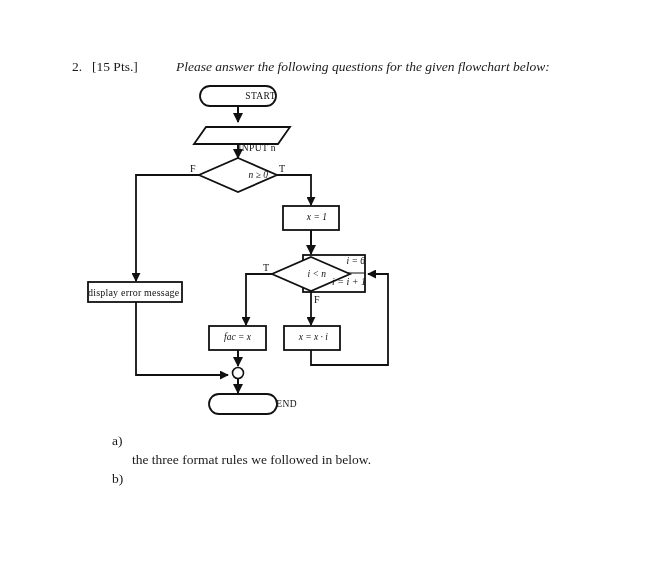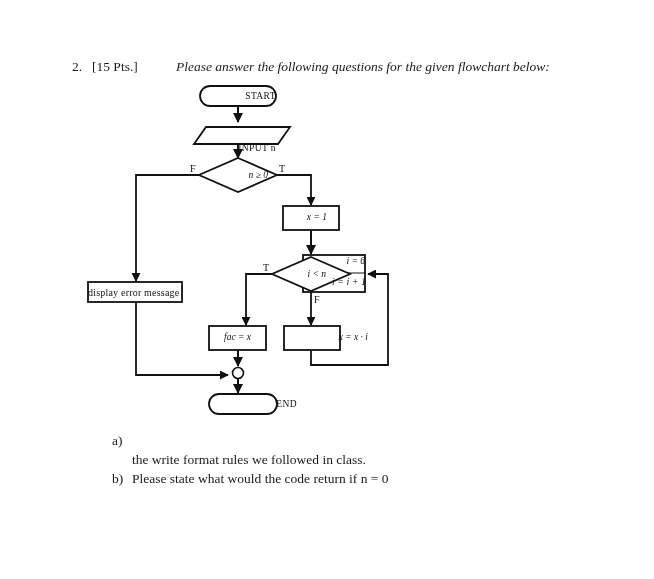--- a/index.html
+++ b/index.html
@@ -189,40 +189,39 @@
     <div class="node-label italic" style="left:325px; top:256px; width:40px;">i = 6</div>
 
     <div class="node-label italic small" style="left:318px; top:276px; width:48px;">i = i + 1</div>
 
     <div class="node-label italic" style="left:266px; top:269px; width:60px;">i &lt; n</div>
 
     <div class="node-label small" style="left:88px; top:287px; width:82px;">display error message</div>
 
     <div class="node-label italic" style="left:209px; top:332px; width:42px;">fac = x</div>
 
-    <div class="node-label italic" style="left:284px; top:332px; width:44px;margin-left:40px;">x = x · i</div>
+    <div class="node-label italic" style="left:284px; top:332px; width:44px;">x = x · i</div>
 
     <div class="node-label" style="left:209px; top:399px; width:88px;">END</div>
 
     <div class="branch-label" style="left:190px; top:163px;">F</div>
 
     <div class="branch-label" style="left:279px; top:163px;">T</div>
 
     <div class="branch-label" style="left:263px; top:262px;">T</div>
 
     <div class="branch-label" style="left:314px; top:294px;">F</div>
   </div>
 
   <div class="subq-block">
 
     <div class="subq">
       <span class="subq-label">a)</span>
     </div>
-    <div class="subq-cont">the write format rules we followed in class.</div>
+    <div class="subq-cont">the three format rules we followed in below.</div>
 
     <div class="subq" style="margin-top:2px;">
       <span class="subq-label">b)</span>
-      <span class="subq-body">Please state what would the code return if n = 0</span>
     </div>
 
   </div>
 
 </div>
 
 </body></html>

